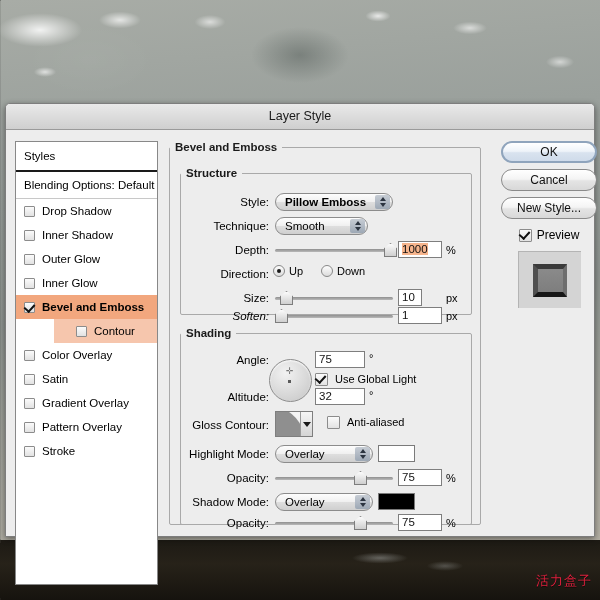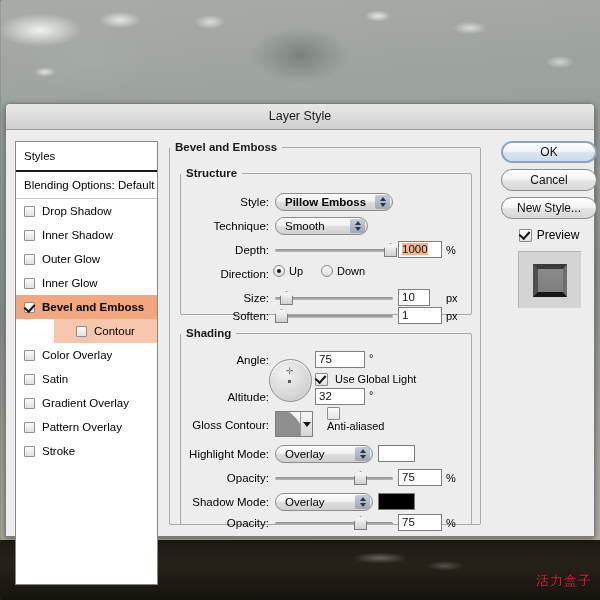--- a/index.html
+++ b/index.html
@@ -334,24 +334,24 @@
           <div class="row" style="left:140px;top:86px;">
             <span class="radio"></span>
             <span>Down</span>
           </div>
 
           <div class="lab" style="left:0;top:110px;width:88px;">Size:</div>
           <div class="slider" style="left:94px;top:112px;width:118px;">
             <div class="track"></div>
             <div class="knob" style="left:10px;"></div>
           </div>
-          <div class="field" style="position:absolute;left:217px;top:110px;width:32px;">10</div>
+          <div class="field" style="position:absolute;left:217px;top:110px;width:24px;">10</div>
           <div class="unit" style="left:265px;top:110px;">px</div>
 
-          <div class="lab" style="left:0;top:128px;width:88px;">Soften:</div>
+          <div class="lab" style="left:0;top:128px;width:88px;font-style:italic;">Soften:</div>
           <div class="slider" style="left:94px;top:130px;width:118px;">
             <div class="track"></div>
             <div class="knob" style="left:5px;"></div>
           </div>
           <div class="field" style="position:absolute;left:217px;top:128px;width:44px;">1</div>
           <div class="unit" style="left:265px;top:128px;">px</div>
         </fieldset>
 
         <fieldset id="fs-shading">
           <legend>Shading</legend>
@@ -374,21 +374,21 @@
           <div class="field" style="position:absolute;left:134px;top:49px;width:50px;">32</div>
           <div class="unit" style="left:188px;top:47px;">°</div>
 
           <div class="lab" style="left:0;top:77px;width:88px;">Gloss Contour:</div>
           <div id="gloss" style="left:94px;top:72px;">
             <div class="curve"></div>
             <div class="gbtn">
                 <i></i>
               </div>
           </div>
-          <div class="row" style="left:146px;top:68px;flex-direction:column;">
+          <div class="row" style="left:146px;top:77px;">
             <span class="cb" style="width:13px;height:13px;"></span>
             <span>Anti-aliased</span>
           </div>
 
           <div class="lab" style="left:0;top:106px;width:88px;">Highlight Mode:</div>
           <div class="popup" style="position:absolute;left:94px;top:106px;width:98px;">
             <span>Overlay</span>
             <span class="arrows">
                 <i class="ar-up"></i>
                 <i class="ar-dn"></i>

